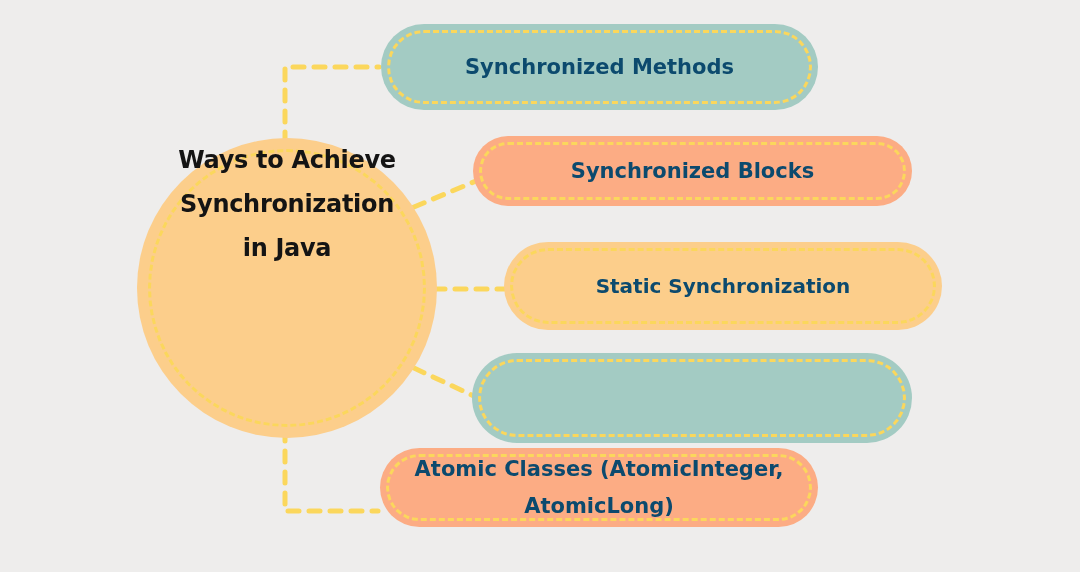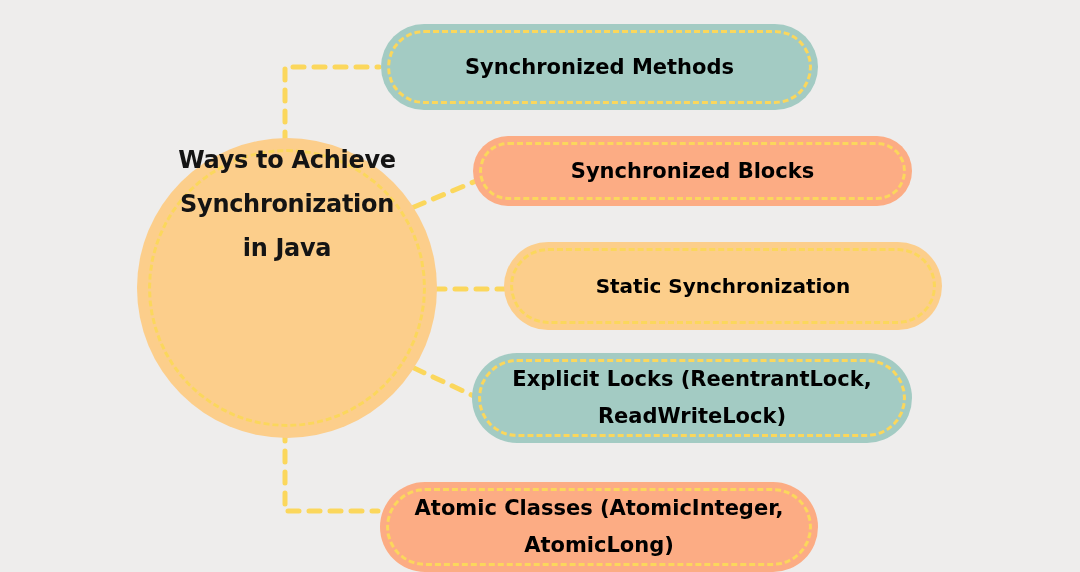--- a/index.html
+++ b/index.html
@@ -65,30 +65,30 @@
     border: 3px dashed #FBD75C;
     border-radius: 999px;
     pointer-events: none;
   }
   .node-label {
     position: relative;
     text-align: center;
     font-weight: bold;
     font-size: 21px;
     line-height: 37px;
-    color: #000000;
+    color: #0c4a6e;
     white-space: pre-line;
     padding: 0 28px;
   }
   .node-0 { left: 381px; top: 24px;  width: 437px; height: 86px; }
   .node-1 { left: 473px; top: 136px; width: 439px; height: 70px; }
   .node-2 { left: 504px; top: 242px; width: 438px; height: 88px; }
   .node-2 .node-label { font-size: 20px; }
   .node-3 { left: 472px; top: 353px; width: 440px; height: 90px; }
-  .node-4 { left: 380px; top: 482px; width: 438px; height: 90px; }
+  .node-4 { left: 380px; top: 448px; width: 438px; height: 79px; }
 </style>
 </head>
 <body>
 
 <div class="stage" style="background-color: rgb(238, 237, 236);">
 
   <svg class="connectors" viewBox="0 0 1080 572" xmlns="http://www.w3.org/2000/svg">
     <g fill="none" stroke="#FBD75C" stroke-width="5" stroke-linecap="round" stroke-linejoin="round" stroke-dasharray="11 10">
       <path d="M 285 143 L 285 67 L 379 67"></path>
       <line x1="414" y1="207" x2="476" y2="181"></line>
@@ -115,22 +115,20 @@
     <div class="node-label">Synchronized Blocks</div>
   </div>
 
   <div class="node node-2" style="background-color: rgb(252, 206, 139);">
     <div class="dash-inner"></div>
     <div class="node-label">Static Synchronization</div>
   </div>
 
   <div class="node node-3" style="background-color: rgb(163, 203, 195);">
     <div class="dash-inner"></div>
-    <div class="node-label">Explicit Locks (ReentrantLock,
-ReadWriteLock)</div>
   </div>
 
   <div class="node node-4" style="background-color: rgb(252, 172, 132);">
     <div class="dash-inner"></div>
     <div class="node-label">Atomic Classes (AtomicInteger,
 AtomicLong)</div>
   </div>
 
 </div>
 

